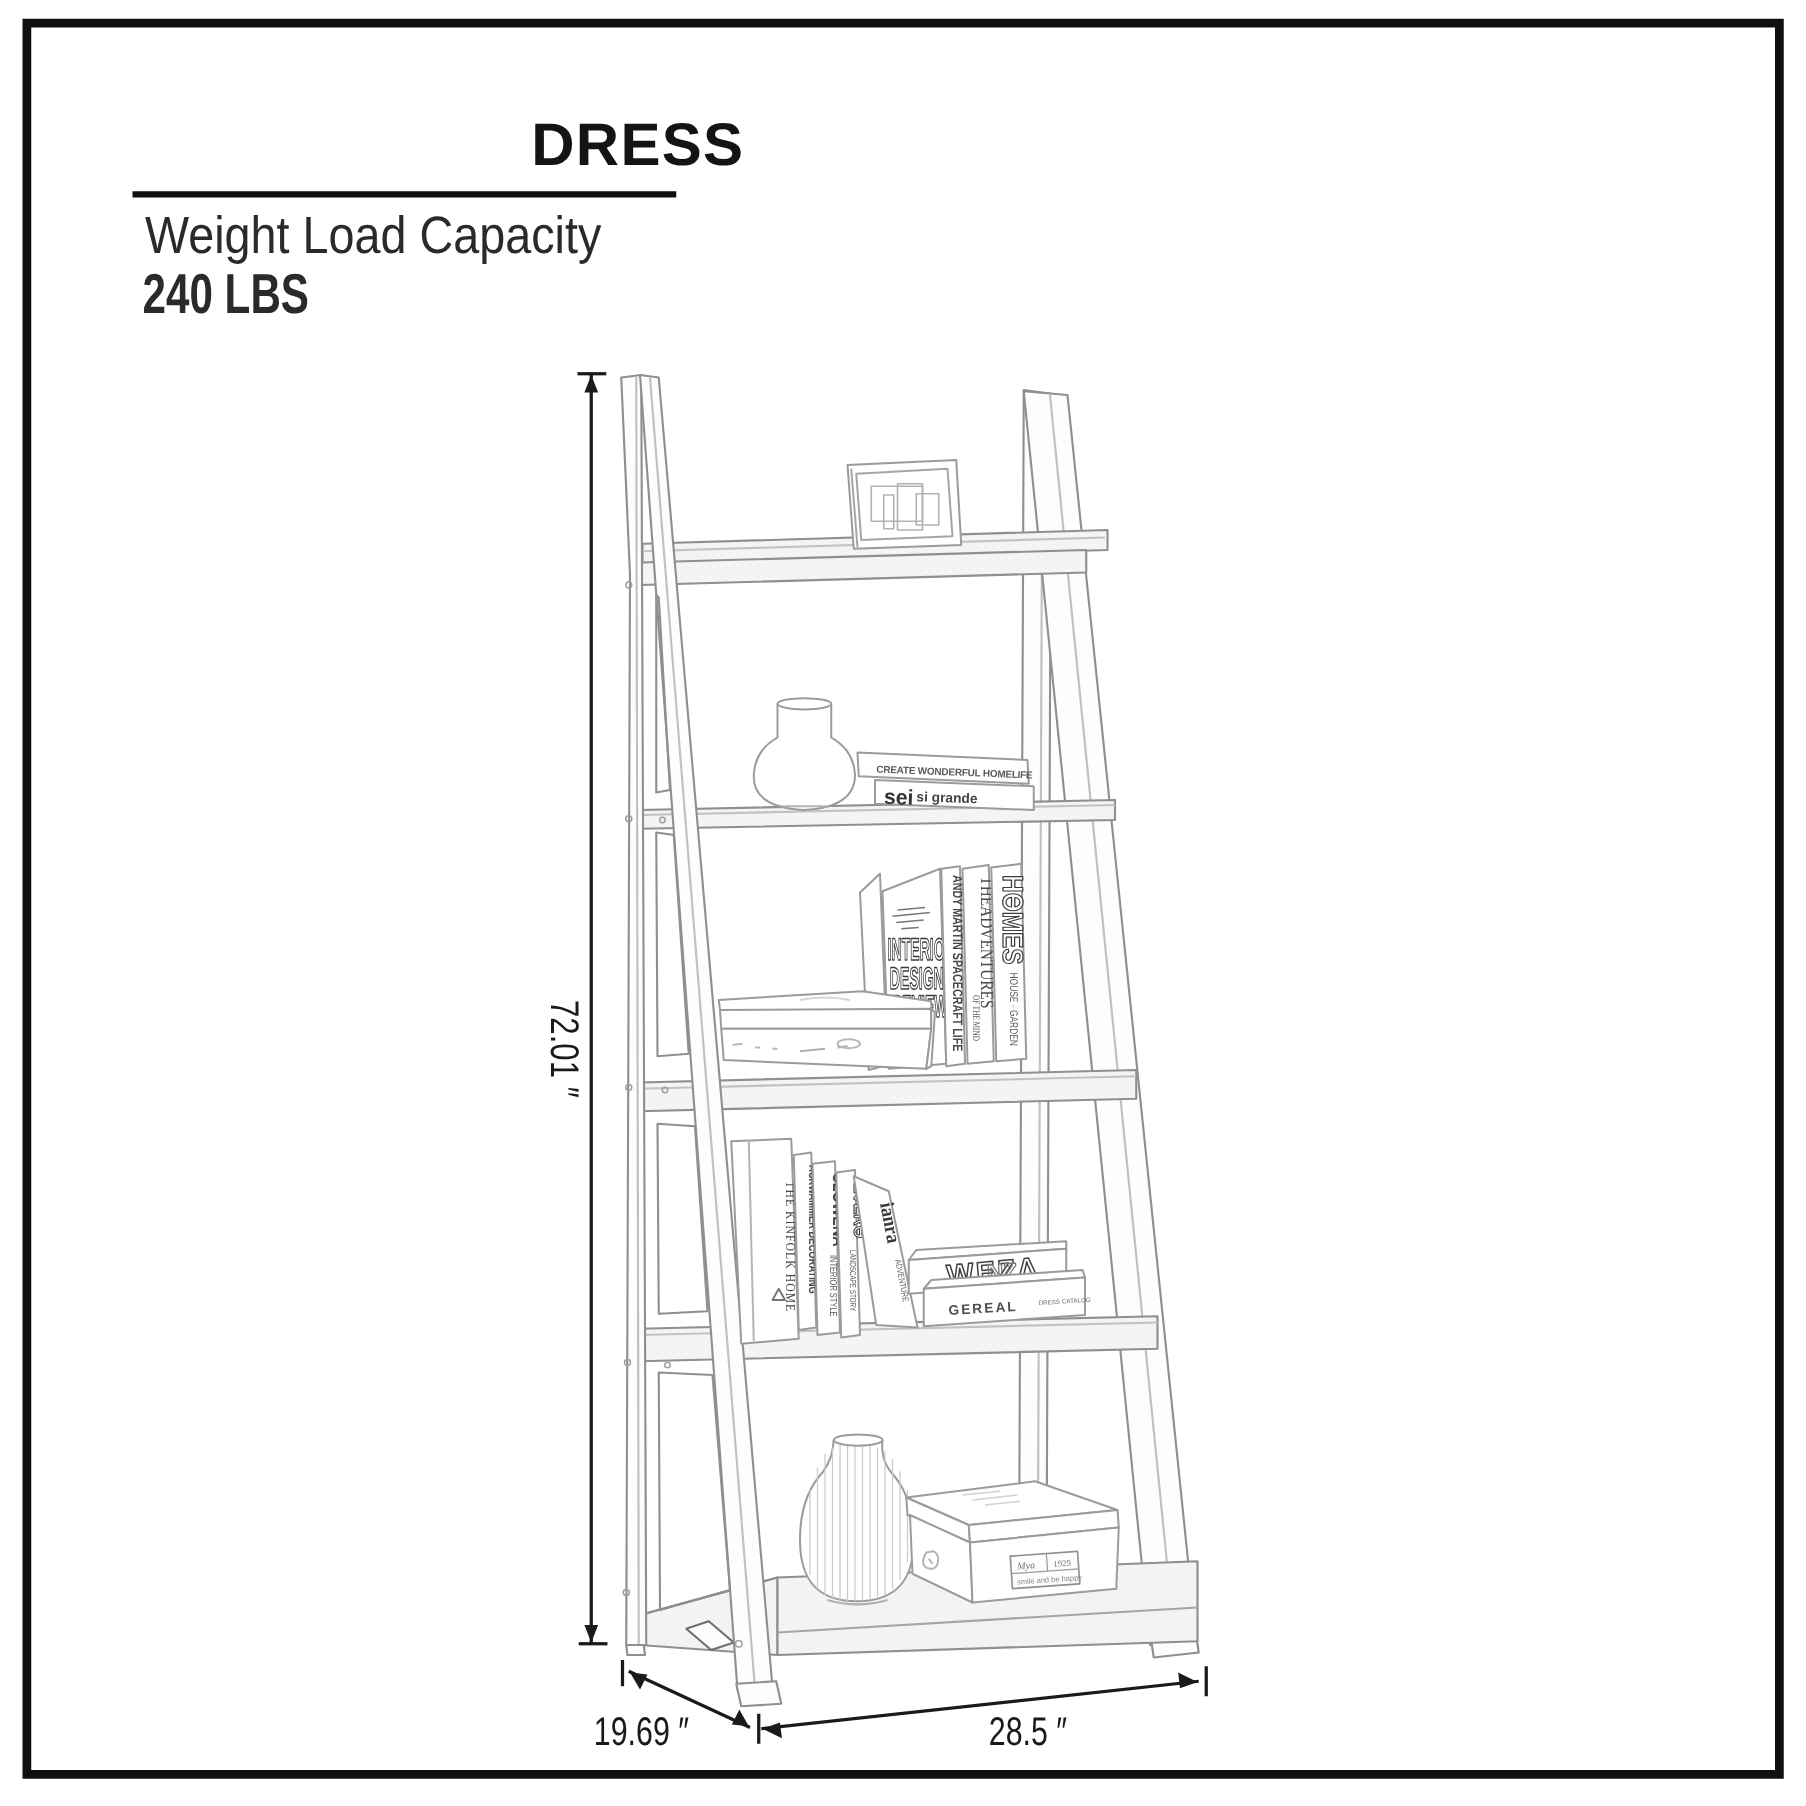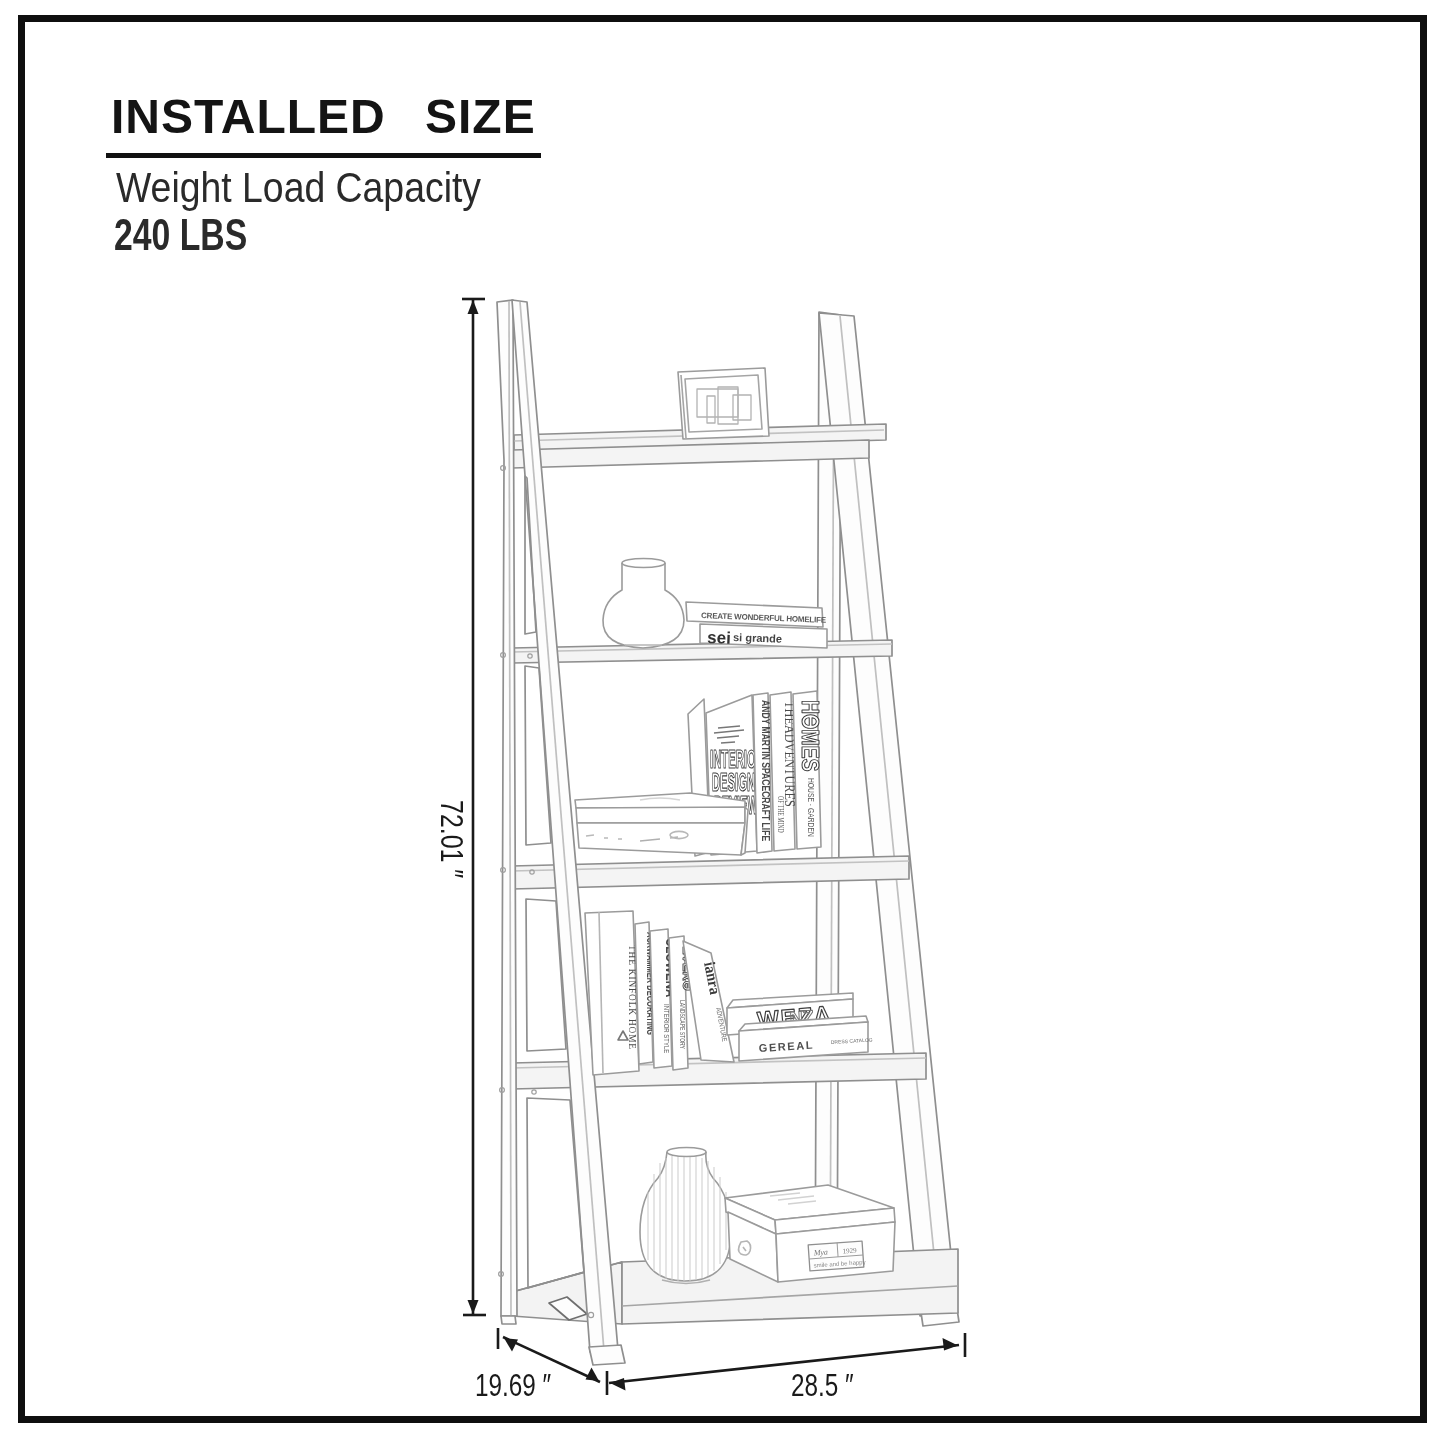--- a/index.html
+++ b/index.html
@@ -11,22 +11,21 @@
   .sub{position:absolute;left:116px;top:164px;font-size:42px;font-weight:400;color:#2a2a2a;transform:scaleX(0.89);transform-origin:0 0;white-space:nowrap;}
   .lbs{position:absolute;left:114px;top:209px;font-size:45px;font-weight:bold;color:#2a2a2a;transform:scaleX(0.75);transform-origin:0 0;white-space:nowrap;}
   svg{position:absolute;left:0;top:0;}
 </style>
 </head>
 <body>
 <div id="page">
 
   <div style="position:absolute;left:18px;top:15px;width:1409px;height:1408px;border:7px solid #0f0f0f;box-sizing:border-box;"></div>
 
-  <div class="ttl" style="left:111px;">INSTALLED</div>
-  <div class="ttl" style="left:425px;">SIZE</div>
+  <div class="ttl" style="left:425px;">DRESS</div>
 
   <div class="rule"></div>
 
   <div class="sub">Weight Load Capacity</div>
 
   <div class="lbs">240 LBS</div>
 
   <svg width="1445" height="1445" viewBox="0 0 1445 1445">
     <g id="shelf" fill="#fdfdfd" stroke="#8f8f8f" stroke-width="1.7" stroke-linejoin="round">
 

